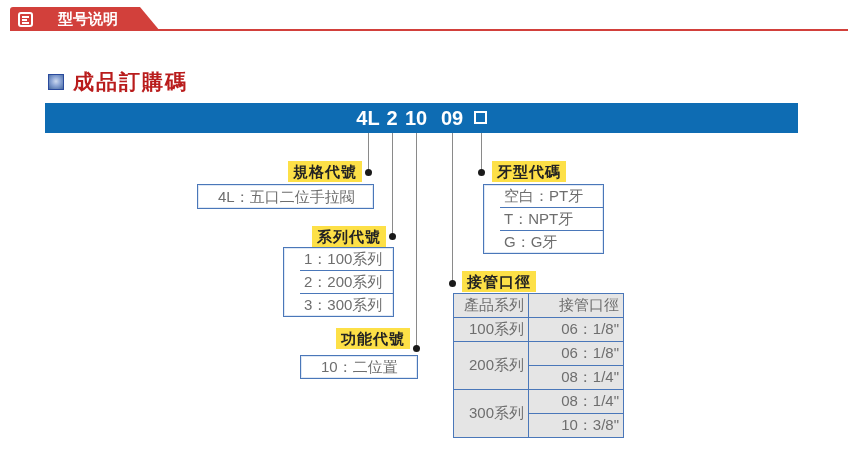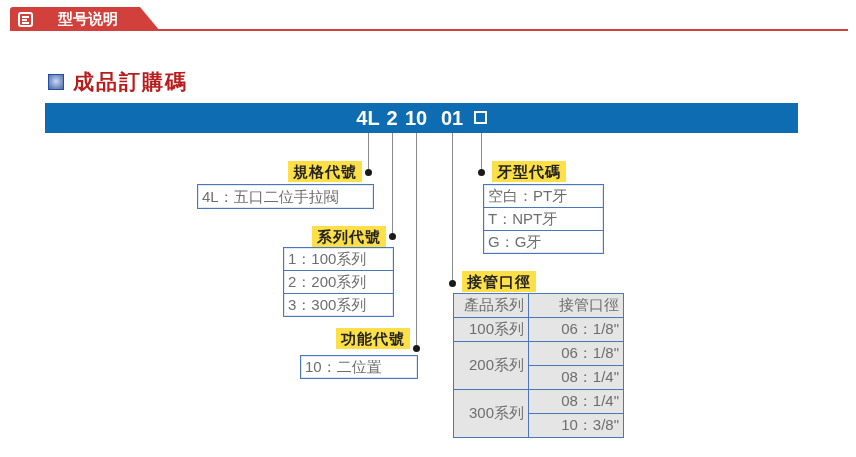--- a/index.html
+++ b/index.html
@@ -58,21 +58,21 @@
   .tag-spec{right:494px;top:161px;}
   .tag-series{right:470px;top:226px;}
   .tag-func{right:446px;top:328px;}
   .tag-thread{left:492px;top:161px;}
   .tag-port{left:462px;top:271px;}
   
   .obox{
     position:absolute;border:1px solid #4a77b9;background:#ffffff;color:#6e6e6e;
     font-size:15px;box-shadow:inset 0 0 0 1px #dfe8f4;
   }
-  .obox .row{padding:0 4px;height:22px;line-height:22px;white-space:nowrap;}
+  .obox .row{padding:0 4px;height:22px;line-height:22px;white-space:nowrap;margin-left:16px;}
   .obox .row + .row{border-top:1px solid #4a77b9;}
   .box-spec{left:197px;top:184px;width:175px;}
   .box-spec .row{height:23px;line-height:23px;}
   .box-series{left:283px;top:247px;width:109px;}
   .box-func{left:300px;top:355px;width:116px;}
   .box-thread{left:483px;top:184px;width:119px;}
   
   .port-table{
     position:absolute;left:453px;top:293px;border-collapse:collapse;
     color:#6e6e6e;font-size:15px;
@@ -101,21 +101,21 @@
 
   <div class="heading">
     <span class="bullet-sq"></span>
     <h2>成品訂購碼</h2>
   </div>
 
   <div class="code-bar"></div>
   <span class="code-part cp1">4L</span>
   <span class="code-part cp2">2</span>
   <span class="code-part cp3">10</span>
-  <span class="code-part cp4">01</span>
+  <span class="code-part cp4">09</span>
   <span class="suffix-box"></span>
 
   <div class="vline l1"></div>
   <div class="vline l2"></div>
   <div class="vline l3"></div>
   <div class="vline l4"></div>
   <div class="vline l5"></div>
   <div class="dot d1"></div>
   <div class="dot d2"></div>
   <div class="dot d3"></div>

